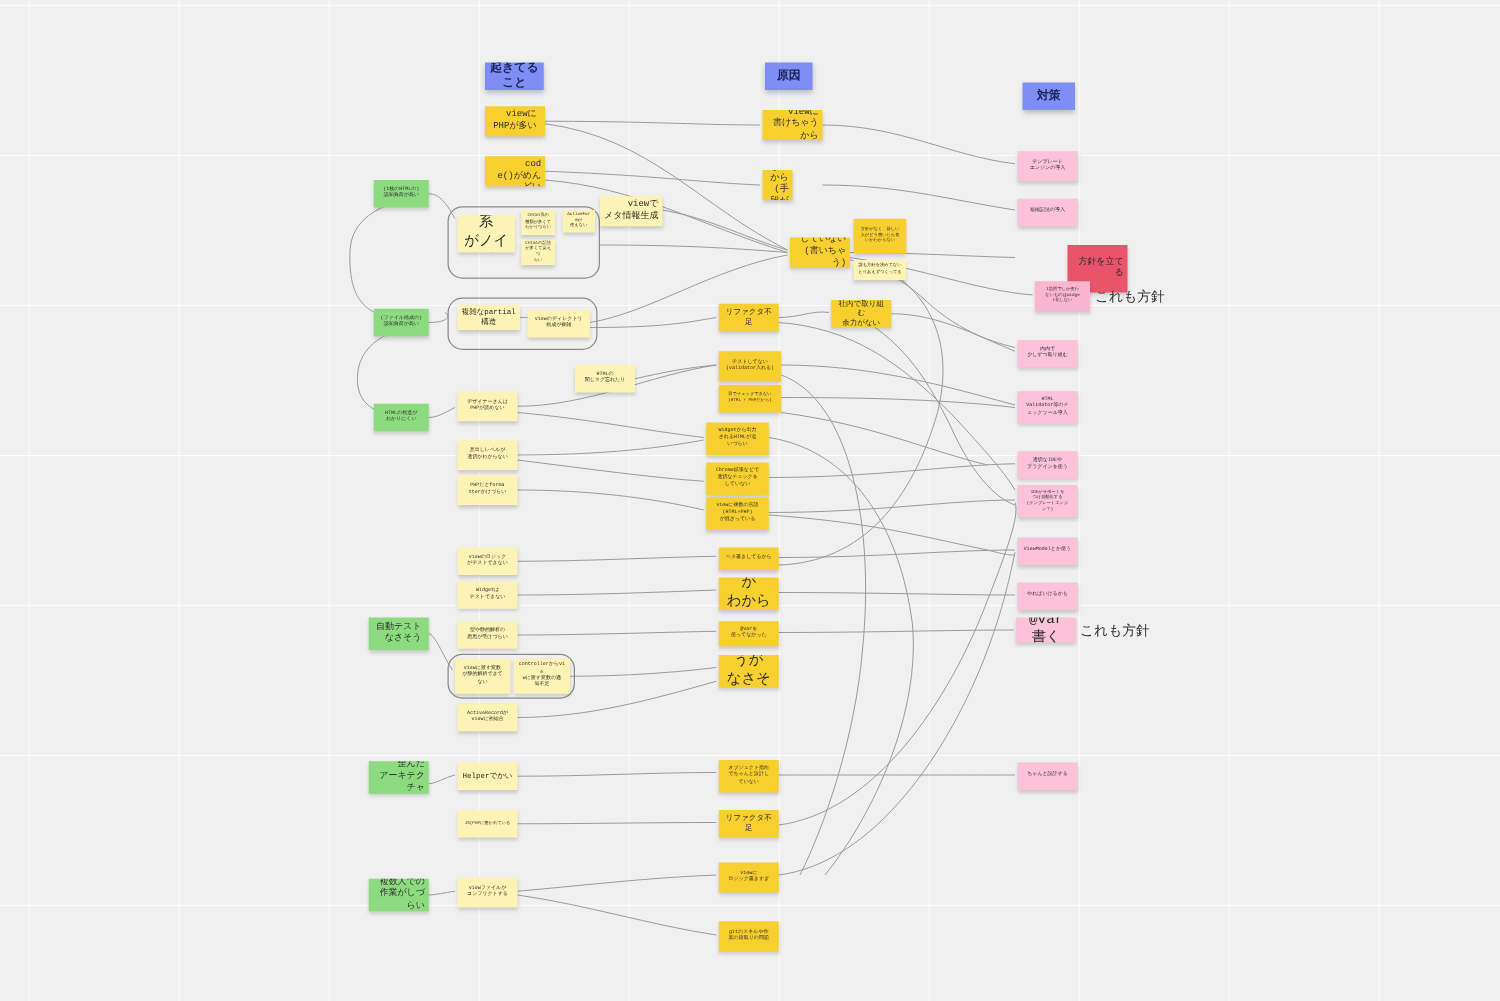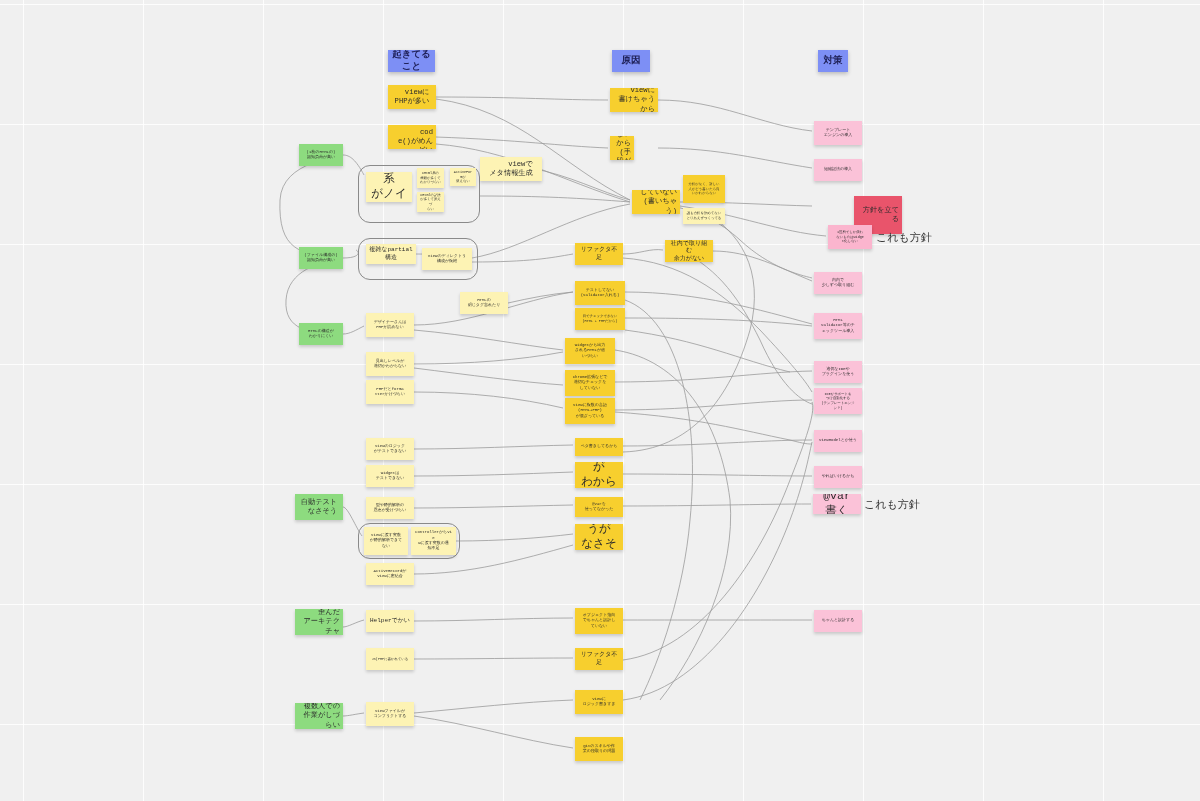--- a/index.html
+++ b/index.html
@@ -137,36 +137,36 @@
       <path d="M660,204 C700,210 720,222 740,240 C770,268 800,275 812,278"></path>
     </g>
   </svg>
 
   <div id="layer">
       <div class="group" style="left: 358px; top: 165px; width: 122px; height: 58px;"></div>
       <div class="group" style="left: 358px; top: 238px; width: 120px; height: 42px;"></div>
       <div class="group" style="left: 358px; top: 523px; width: 102px; height: 36px;"></div>
       <div class="note blue header" style="left: 388px; top: 50px; width: 47px; height: 22px; background: rgb(125, 143, 245);">起きてること</div>
       <div class="note blue header" style="left: 612px; top: 50px; width: 38px; height: 22px; background: rgb(125, 143, 245);">原因</div>
-      <div class="note blue header" style="left: 818px; top: 50px; width: 30px; height: 22px; background: rgb(125, 143, 245);">対策</div>
+      <div class="note blue header" style="left: 818px; top: 66px; width: 42px; height: 22px; background: rgb(125, 143, 245);">対策</div>
       <div class="note yellow mid" style="left: 388px; top: 85px; width: 48px; height: 24px;">viewに
 PHPが多い</div>
       <div class="note yellow mid" style="left: 388px; top: 125px; width: 48px; height: 24px;">CHtml::encod
 e()がめんどい</div>
       <div class="note lightyellow big" style="left: 366px; top: 172px; width: 46px; height: 30px;">CHtml系
 がノイズ</div>
       <div class="note lightyellow xxs" style="left: 417px; top: 168px; width: 27px; height: 20px;">CHtml系の
 種類が多くて
 わかりづらい</div>
       <div class="note lightyellow xxs" style="left: 450px; top: 168px; width: 26px; height: 18px;">ActiveFormが
 使えない</div>
       <div class="note lightyellow xxs" style="left: 417px; top: 192px; width: 27px; height: 20px;">CHtmlの記法
 が多くて覚えづ
 らい</div>
-      <div class="note lightyellow mid" style="left: 480px; top: 157px; width: 62px; height: 24px;">viewで
+      <div class="note lightyellow mid" style="left: 480px; top: 157px; width: 50px; height: 24px;">viewで
 メタ情報生成</div>
       <div class="note lightyellow sml" style="left: 366px; top: 244px; width: 50px; height: 20px;">複雑なpartial構造</div>
       <div class="note lightyellow xs" style="left: 422px; top: 248px; width: 50px; height: 22px;">viewのディレクトリ
 構成が複雑</div>
       <div class="note lightyellow xs" style="left: 460px; top: 292px; width: 48px; height: 22px;">HTMLの
 閉じタグ忘れたり</div>
       <div class="note lightyellow xs" style="left: 366px; top: 313px; width: 48px; height: 24px;">デザイナーさんは
 PHPが読めない</div>
       <div class="note lightyellow xs" style="left: 366px; top: 352px; width: 48px; height: 24px;">見出しレベルが
 適切かわからない</div>

